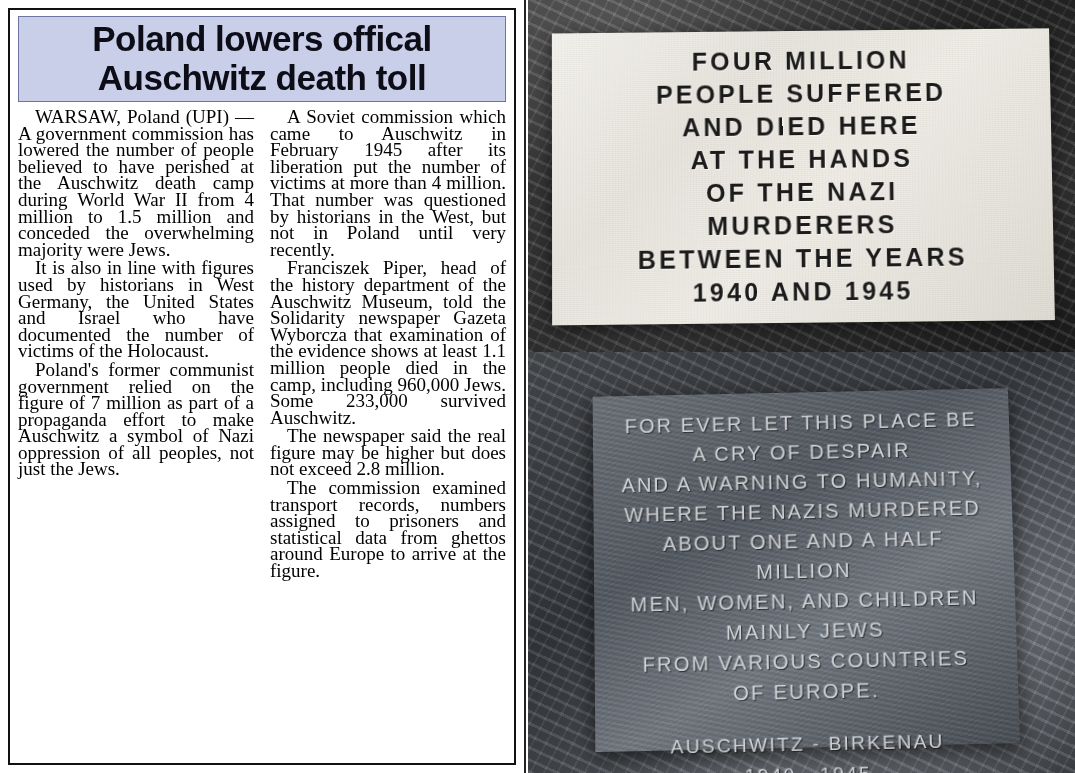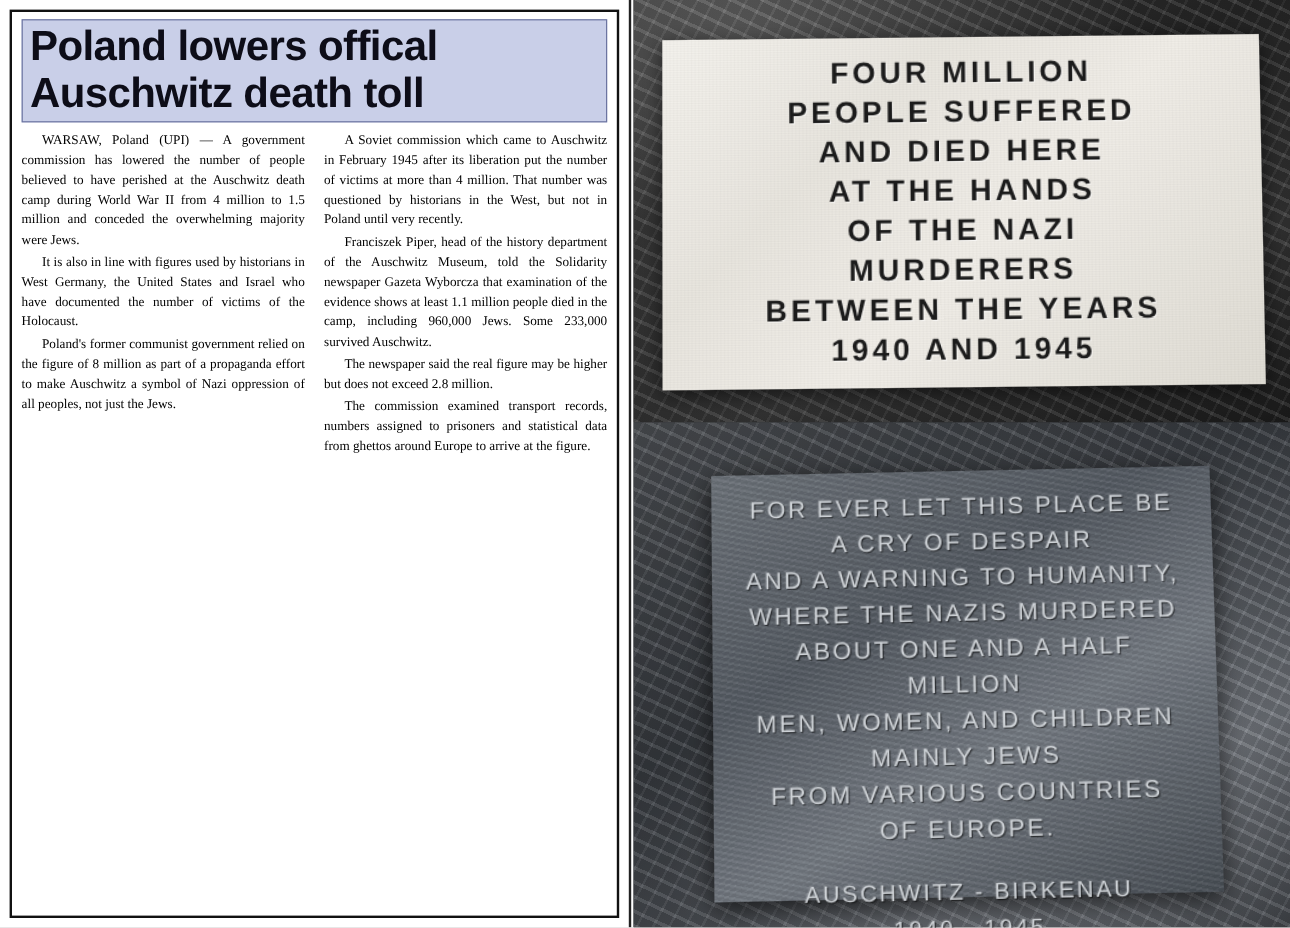--- a/index.html
+++ b/index.html
@@ -36,37 +36,38 @@
     border: 2px solid #111;
     background: #fff;
     box-sizing: border-box;
     padding: 6px 8px 4px 8px;
   }
   .headline {
     background: #c9cfe8;
     border: 1px solid #6c74a0;
     padding: 2px 6px 4px 6px;
     margin-bottom: 7px;
+    text-align: center;
   }
   .headline-line {
     font-family: "Liberation Sans", sans-serif;
     font-weight: 700;
     font-size: 35px;
     line-height: 39px;
     letter-spacing: -0.5px;
     color: #0d0d18;
     white-space: nowrap;
   }
   .columns {
     display: flex;
     gap: 16px;
   }
   .col {
     width: 238px;
-    font-size: 11px;
+    font-size: 19px;
     line-height: 16.6px;
     text-align: justify;
     text-justify: inter-word;
     color: #000;
     font-family: "Liberation Serif", serif;
   }
   .col p {
     margin: 0 0 2px 0;
     text-indent: 17px;
   }
@@ -204,21 +205,21 @@
 
       <div class="headline">
         <div class="headline-line">Poland lowers offical</div>
         <div class="headline-line">Auschwitz death toll</div>
       </div>
 
       <div class="columns">
         <div class="col">
           <p>WARSAW, Poland (UPI) — A government commission has lowered the number of people believed to have perished at the Auschwitz death camp during World War II from 4 million to 1.5 million and conceded the overwhelming majority were Jews.</p>
           <p>It is also in line with figures used by historians in West Germany, the United States and Israel who have documented the number of victims of the Holocaust.</p>
-          <p>Poland's former communist government relied on the figure of 8 million as part of a propaganda effort to make Auschwitz a symbol of Nazi oppression of all peoples, not just the Jews.</p>
+          <p>Poland's former communist government relied on the figure of 7 million as part of a propaganda effort to make Auschwitz a symbol of Nazi oppression of all peoples, not just the Jews.</p>
         </div>
         <div class="col">
           <p>A Soviet commission which came to Auschwitz in February 1945 after its liberation put the number of victims at more than 4 million. That number was questioned by historians in the West, but not in Poland until very recently.</p>
           <p>Franciszek Piper, head of the history department of the Auschwitz Museum, told the Solidarity newspaper Gazeta Wyborcza that examination of the evidence shows at least 1.1 million people died in the camp, including 960,000 Jews. Some 233,000 survived Auschwitz.</p>
           <p>The newspaper said the real figure may be higher but does not exceed 2.8 million.</p>
           <p>The commission examined transport records, numbers assigned to prisoners and statistical data from ghettos around Europe to arrive at the figure.</p>
         </div>
       </div>
 
     </div>

